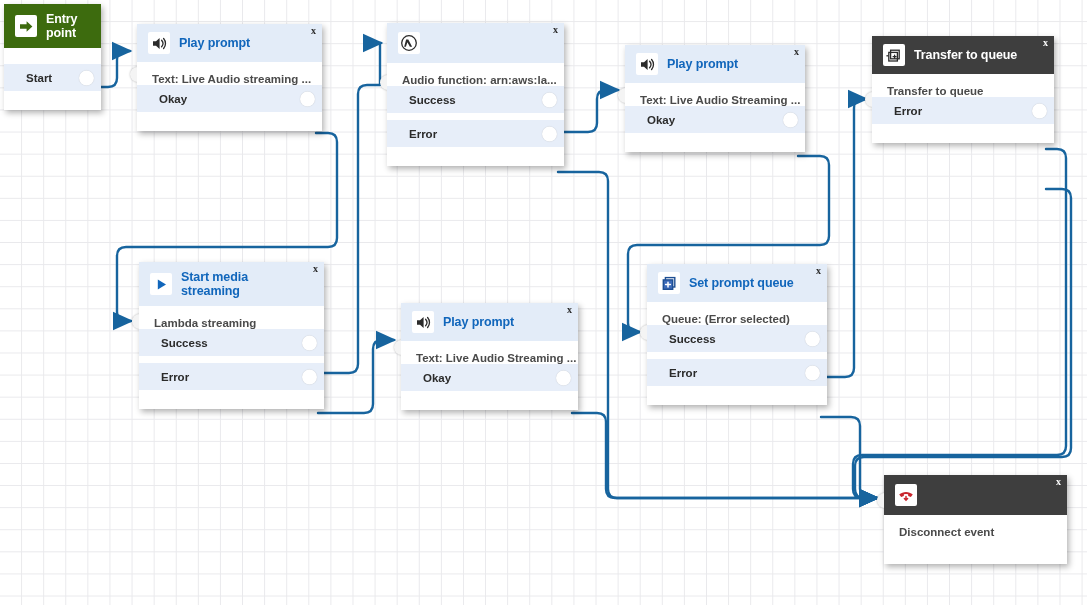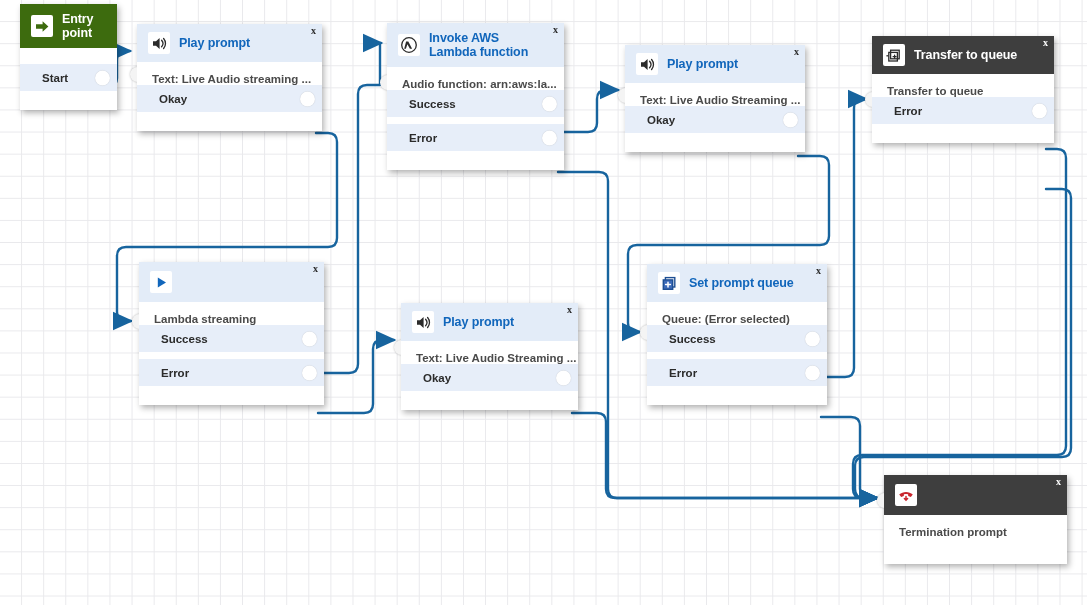--- a/index.html
+++ b/index.html
@@ -171,21 +171,21 @@
       <path d="M 821,377 L 845,377 Q 854,377 854,368 L 854,108 Q 854,99 863,99 L 866,99"></path>
 
       <path d="M 821,417 L 851,417 Q 860,417 860,426 L 860,489 Q 860,498 869,498 L 877,498"></path>
 
       <path d="M 1046,149 L 1057,149 Q 1066,149 1066,158 L 1066,446 Q 1066,455 1057,455 L 862,455 Q 853,455 853,464 L 853,489 Q 853,498 862,498 L 877,498"></path>
 
       <path d="M 1046,189 L 1062,189 Q 1071,189 1071,198 L 1071,448 Q 1071,457 1062,457 L 864,457 Q 855,457 855,466 L 855,489 Q 855,498 864,498 L 877,498"></path>
     </g>
   </svg>
 
-  <div class="node" style="left:20px; top:4px; width:97px;">
+  <div class="node" style="left:4px; top:4px; width:97px;">
     <div class="node-header green">
       <span class="hdr-icon">
         <svg width="17" height="17" viewBox="0 0 17 17">
             <path d="M2 6.3h6.6V3.2L14.4 8.5 8.6 13.8v-3.1H2z" fill="#3d6b0e"></path>
           </svg>
       </span>
       <span class="hdr-title">Entry point</span>
     </div>
     <div class="node-body">
       <div class="ports tight">
@@ -225,21 +225,20 @@
   <div class="node" style="left:387px; top:23px; width:177px;">
     <span class="in-dot" style="top:52px;"></span>
     <div class="node-header blue" style="min-height:40px;">
       <span class="close-x">x</span>
       <span class="hdr-icon">
         <svg width="18" height="18" viewBox="0 0 18 18">
             <circle cx="9" cy="9" r="7.3" fill="none" stroke="#2b2b2b" stroke-width="1.3"></circle>
             <path d="M6.1 5.4h2.2l3.8 7.3h-2.2L7.4 8.2 5.9 12.7H4.2z" fill="#2b2b2b"></path>
           </svg>
       </span>
-      <span class="hdr-title" style="max-width:120px;">Invoke AWS Lambda function</span>
     </div>
     <div class="node-body">
       <div class="node-desc">Audio function: arn:aws:la...</div>
       <div class="ports">
         <div class="port">
           <span class="port-label">Success</span>
           <span class="port-dot"></span>
         </div>
         <div class="port">
           <span class="port-label">Error</span>
@@ -302,20 +301,21 @@
 
   <div class="node" style="left:139px; top:262px; width:185px;">
     <span class="in-dot" style="top:52px;"></span>
     <div class="node-header blue" style="min-height:40px;">
       <span class="close-x">x</span>
       <span class="hdr-icon">
         <svg width="17" height="17" viewBox="0 0 17 17">
             <path d="M4.8 3.4L13 8.5l-8.2 5.1z" fill="#1166bb"></path>
           </svg>
       </span>
+      <span class="hdr-title" style="max-width:110px;">Start media streaming</span>
     </div>
     <div class="node-body">
       <div class="node-desc">Lambda streaming</div>
       <div class="ports">
         <div class="port">
           <span class="port-label">Success</span>
           <span class="port-dot"></span>
         </div>
         <div class="port">
           <span class="port-label">Error</span>
@@ -384,17 +384,17 @@
     <div class="node-header dark" style="min-height:40px;">
       <span class="close-x">x</span>
       <span class="hdr-icon">
         <svg width="18" height="18" viewBox="0 0 18 18">
             <path d="M2.2 8.6c3.8-3.4 9.8-3.4 13.6 0l-2 2.5-2.6-1.1-.1-1.7a8 8 0 00-4.2 0l-.1 1.7-2.6 1.1z" fill="#c9252d"></path>
             <path d="M9 10.6v3.4M7.4 12.5L9 14.2l1.6-1.7" stroke="#c9252d" stroke-width="1.5" fill="none" stroke-linecap="round"></path>
           </svg>
       </span>
     </div>
     <div class="node-body" style="padding-bottom:26px;">
-      <div class="node-desc">Termination prompt</div>
+      <div class="node-desc">Disconnect event</div>
     </div>
   </div>
 
 </div>
 
 </body></html>

